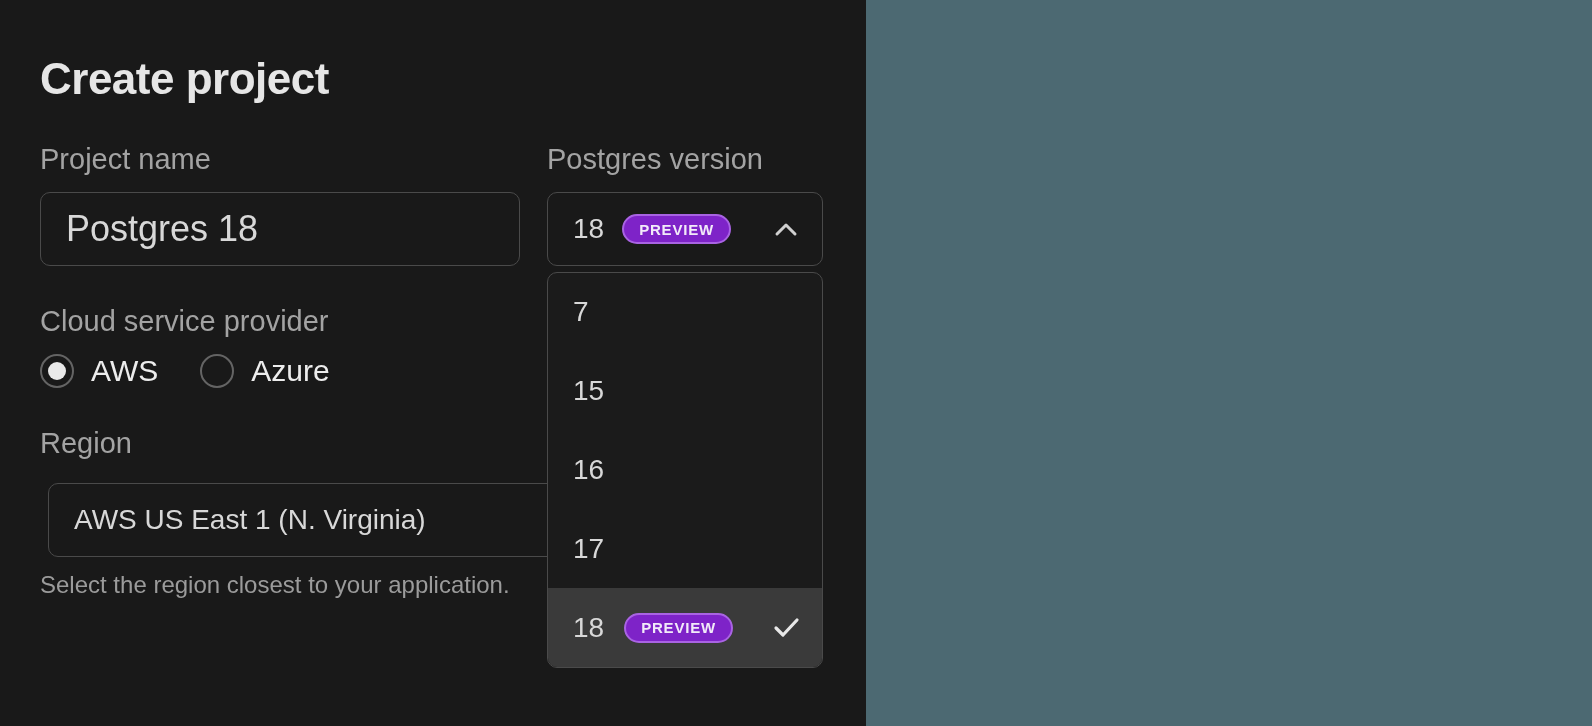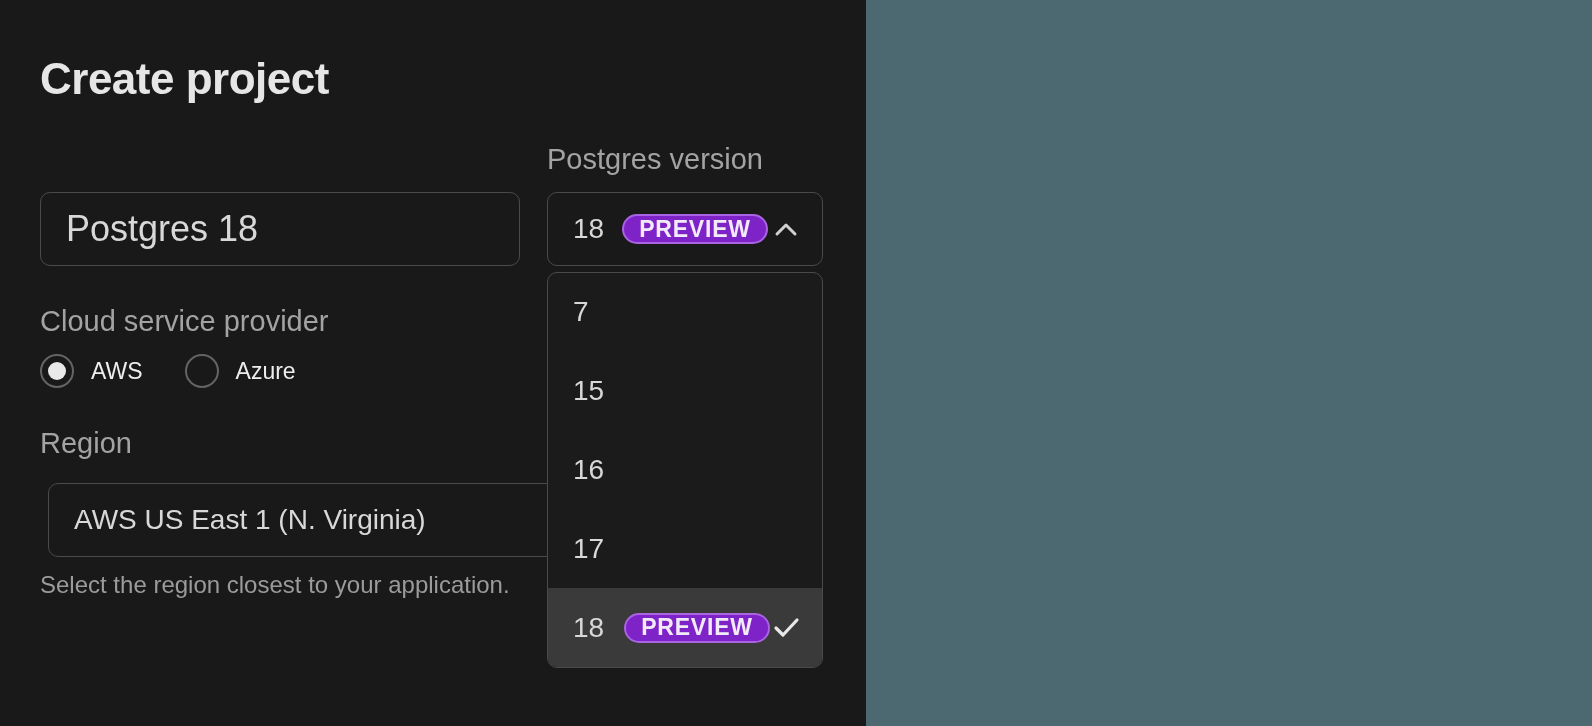--- a/index.html
+++ b/index.html
@@ -88,21 +88,21 @@
   .badge {
     display: inline-flex;
     align-items: center;
     justify-content: center;
     margin-left: 18px;
     height: 30px;
     padding: 0 15px;
     border-radius: 16px;
     background: #7e23c8;
     border: 2px solid #a963e3;
-    font-size: 23px;
+    font-size: 15px;
     font-weight: 700;
     letter-spacing: 0.8px;
     color: #f2eaf9;
     box-sizing: border-box;
     white-space: nowrap;
   }
 
   .chevron { margin-left: auto; display: flex; align-items: center; }
 
   .dropdown {
@@ -152,21 +152,21 @@
     align-items: center;
     justify-content: center;
   }
   .radio-dot {
     width: 18px; height: 18px;
     border-radius: 50%;
     background: #e9e9e9;
   }
   .radio-label {
     margin-left: 17px;
-    font-size: 23px;
+    font-size: 30px;
     font-weight: 500;
     color: #ededed;
   }
 
   .region-help {
     position: absolute;
     left: 40px; top: 570px;
     width: 520px;
     font-size: 24px;
     line-height: 30px;
@@ -176,20 +176,21 @@
   }
 </style>
 </head>
 <body>
 
 <div class="stage">
   <div class="panel">
 
     <h1 class="title">Create project</h1>
 
+    <div class="field-label lbl-project">Project name</div>
     <input class="text-input" type="text" value="Postgres 18" style="">
 
     <div class="field-label lbl-version">Postgres version</div>
     <div class="select-box select-version">
       <span class="select-value">18</span>
       <span class="badge">PREVIEW</span>
       <span class="chevron">
         <svg width="24" height="15" viewBox="0 0 24 15">
           <polyline points="3,12 12,3 21,12" fill="none" stroke="#d0d0d0" stroke-width="3" stroke-linecap="round" stroke-linejoin="round"></polyline>
         </svg>

